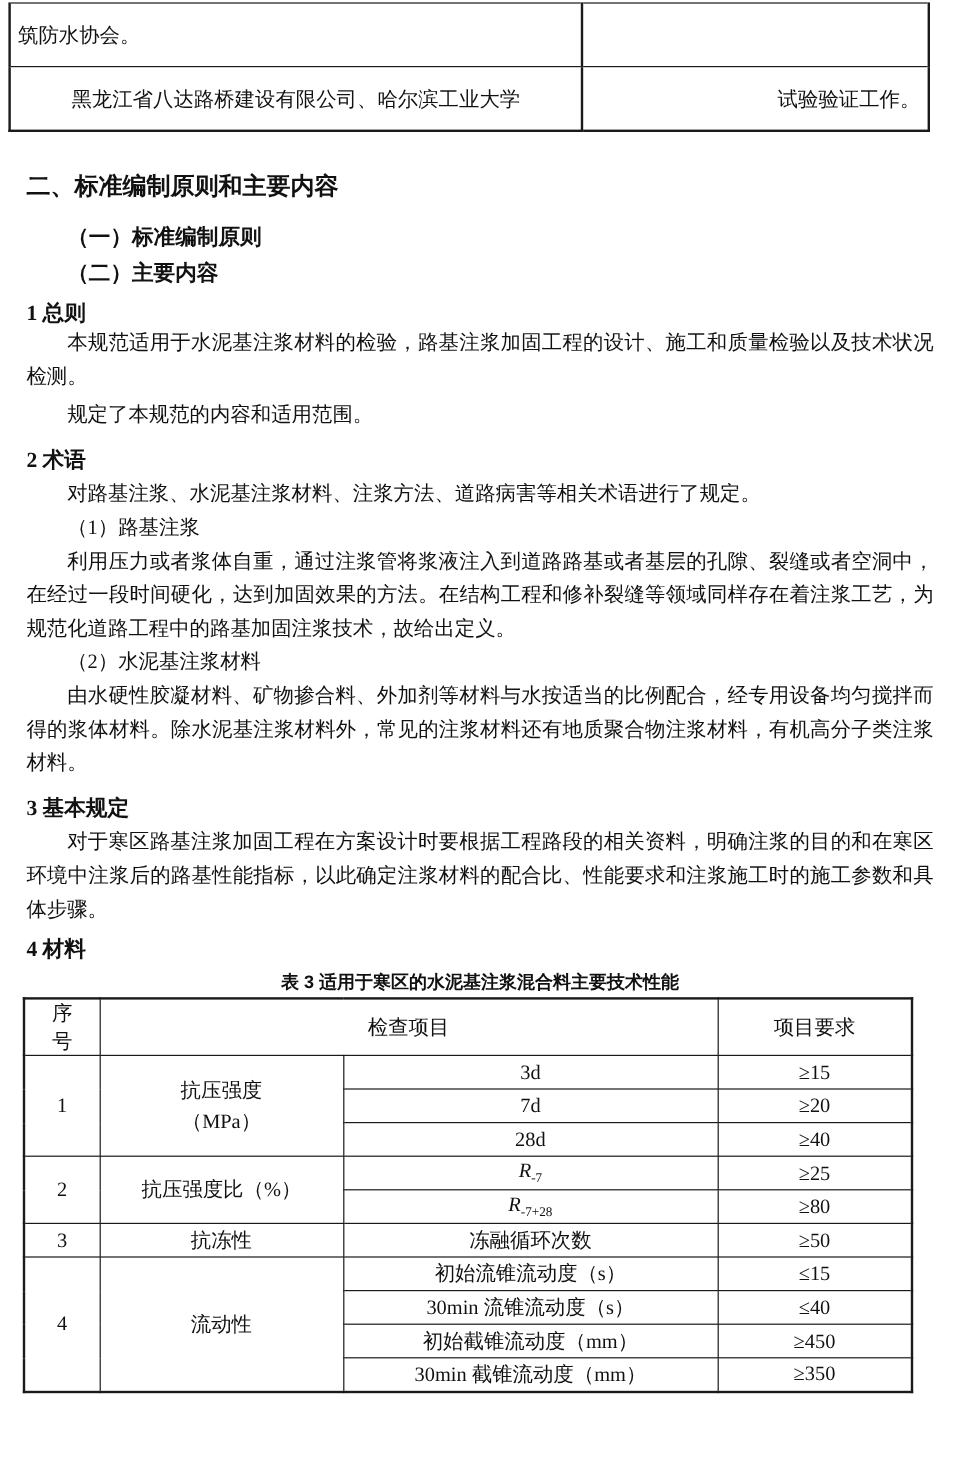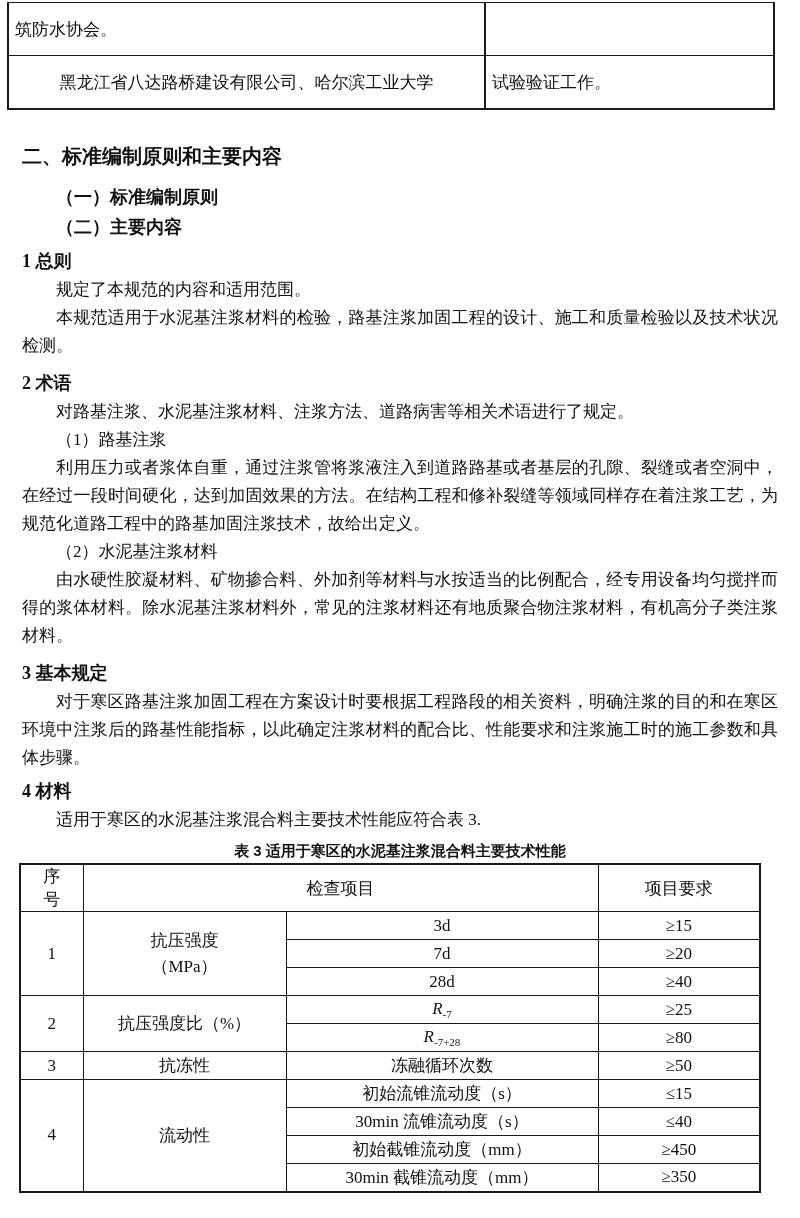--- a/index.html
+++ b/index.html
@@ -23,21 +23,21 @@
   table.header-table td {
     border: 2px solid #1a1a1a;
     border-top-width: 1px;
     height: 28px;
     padding: 12px 6px;
     overflow: hidden;
     white-space: nowrap;
   }
   table.header-table tr:first-child td { border-top-width: 1px; border-bottom-width: 1px; }
   .ht-col1 { width: 463px; }
-  .ht-col2 { width: 275px; text-align: left; }
+  .ht-col2 { width: 275px; text-align: right; }
   .ht-left-first { text-align: left; }
   .ht-center { text-align: center; }
 
   
   h1.main-heading {
     font-family: "Liberation Sans", "DejaVu Sans", sans-serif;
     font-size: 20px; line-height: 24px;
     font-weight: bold;
     margin: 34px 0 0 22px;
   }
@@ -115,35 +115,34 @@
     </tbody>
   </table>
 
   <h1 class="main-heading">二、标准编制原则和主要内容</h1>
 
   <h2 class="sub-heading">（一）标准编制原则</h2>
 
   <h2 class="sub-heading second">（二）主要内容</h2>
 
   <h3 class="clause-heading">1 总则</h3>
+  <p class="body-para term-label">本规范适用于水泥基注浆材料的检验，路基注浆加固工程的设计、施工和质量检验以及技术状况检测。</p>
   <p class="body-para tight">规定了本规范的内容和适用范围。</p>
-  <p class="body-para term-label">本规范适用于水泥基注浆材料的检验，路基注浆加固工程的设计、施工和质量检验以及技术状况检测。</p>
 
   <h3 class="clause-heading">2  术语</h3>
   <p class="body-para tight">对路基注浆、水泥基注浆材料、注浆方法、道路病害等相关术语进行了规定。</p>
   <p class="body-para term-label">（1）路基注浆</p>
   <p class="body-para term-label">利用压力或者浆体自重，通过注浆管将浆液注入到道路路基或者基层的孔隙、裂缝或者空洞中，在经过一段时间硬化，达到加固效果的方法。在结构工程和修补裂缝等领域同样存在着注浆工艺，为规范化道路工程中的路基加固注浆技术，故给出定义。</p>
   <p class="body-para term-label">（2）水泥基注浆材料</p>
   <p class="body-para term-label">由水硬性胶凝材料、矿物掺合料、外加剂等材料与水按适当的比例配合，经专用设备均匀搅拌而得的浆体材料。除水泥基注浆材料外，常见的注浆材料还有地质聚合物注浆材料，有机高分子类注浆材料。</p>
 
   <h3 class="clause-heading">3 基本规定</h3>
   <p class="body-para tight">对于寒区路基注浆加固工程在方案设计时要根据工程路段的相关资料，明确注浆的目的和在寒区环境中注浆后的路基性能指标，以此确定注浆材料的配合比、性能要求和注浆施工时的施工参数和具体步骤。</p>
 
   <h3 class="clause-heading" style="margin-top:8px">4 材料</h3>
-  <p class="body-para tight">适用于寒区的水泥基注浆混合料主要技术性能应符合表 3.</p>
 
   <div class="table3-caption">表 3  适用于寒区的水泥基注浆混合料主要技术性能</div>
 
   <table class="spec-table">
     <colgroup>
       <col class="st-col-index">
         <col class="st-col-name">
         <col class="st-col-item">
         <col class="st-col-req">
     </colgroup>

